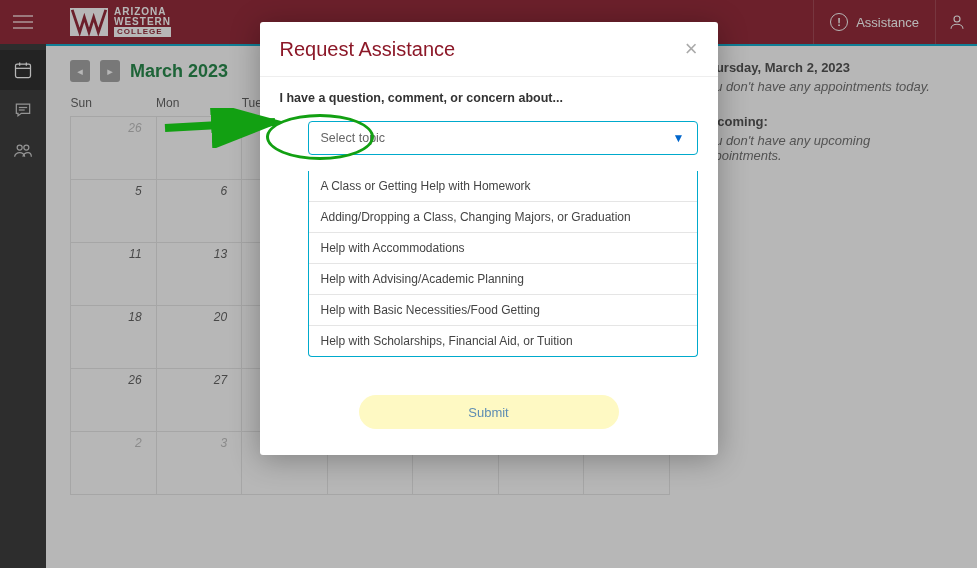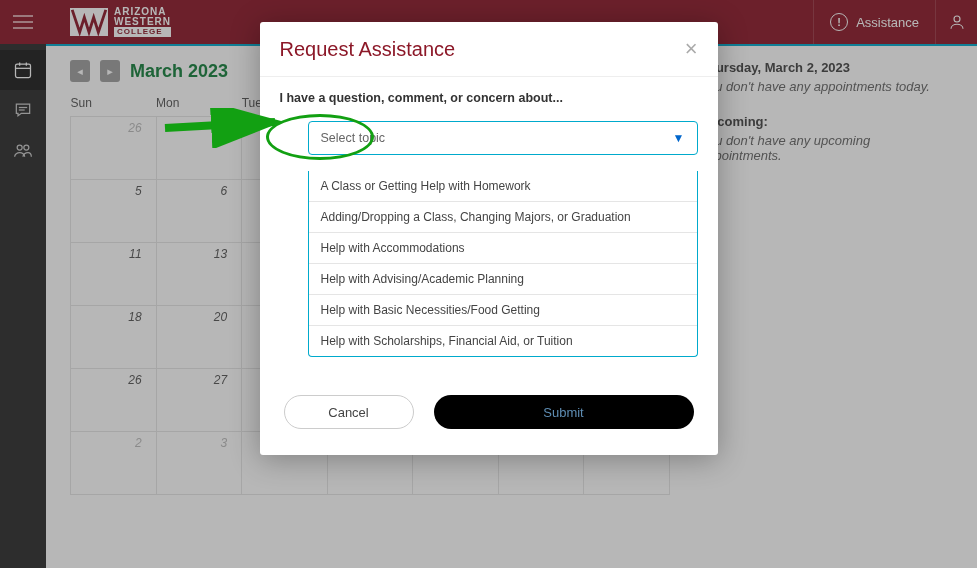--- a/index.html
+++ b/index.html
@@ -61,21 +61,21 @@
 .modal-prompt { font-size:12.5px; font-weight:700; color:#333; margin-bottom:16px;}
 .select-box { position:relative; border:1px solid #00aacc; border-radius:4px; height:34px; display:flex; align-items:center; padding:0 12px; cursor:pointer;}
 .select-box span { font-size:12.5px; color:#666;}
 .select-box .chev { margin-left:auto; color:#0066cc; font-size:12px;}
 .ring { position:absolute; left:-14px; top:-7px; width:108px; height:46px; border:3px solid #12a012; border-radius:50%; z-index:25; pointer-events:none;}
 .dropdown { border:1px solid #00aacc; border-top:none; border-radius:0 0 4px 4px; margin-top:16px;}
 .dd-item { padding:8px 12px; font-size:12px; color:#444; border-top:1px solid #e5e5e5; cursor:pointer;}
 .dd-item:first-child { border-top:none;}
 .modal-foot { display:flex; gap:20px; justify-content:center; padding:18px 20px 26px;}
 .btn-cancel { width:130px; height:34px; border:1px solid #ccc; background:#fff; border-radius:17px; font-size:13px; color:#444; cursor:pointer;}
-.btn-submit { width:260px; height:34px; border:none; background:#000000; color:#5e8db3; border-radius:17px; font-size:13px; cursor:default;}
+.btn-submit { width:260px; height:34px; border:none; background:#fef9c3; color:#5e8db3; border-radius:17px; font-size:13px; cursor:default;}
 
 .arrow { position:absolute; z-index:22; left:160px; top:108px; pointer-events:none; }
 </style>
 </head>
 <body>
 
 <div class="topbar">
   <div class="hamburger">
       <span></span>
     </div>
@@ -251,16 +251,15 @@
           <div class="dd-item">A Class or Getting Help with Homework</div>
           <div class="dd-item">Adding/Dropping a Class, Changing Majors, or Graduation</div>
           <div class="dd-item">Help with Accommodations</div>
           <div class="dd-item">Help with Advising/Academic Planning</div>
           <div class="dd-item">Help with Basic Necessities/Food Getting</div>
           <div class="dd-item">Help with Scholarships, Financial Aid, or Tuition</div>
         </div>
     </div>
   </div>
   <div class="modal-foot">
-    <button class="btn-cancel">Cancel</button>
     <button class="btn-submit" disabled="">Submit</button>
   </div>
 </div>
 
 </body></html>

